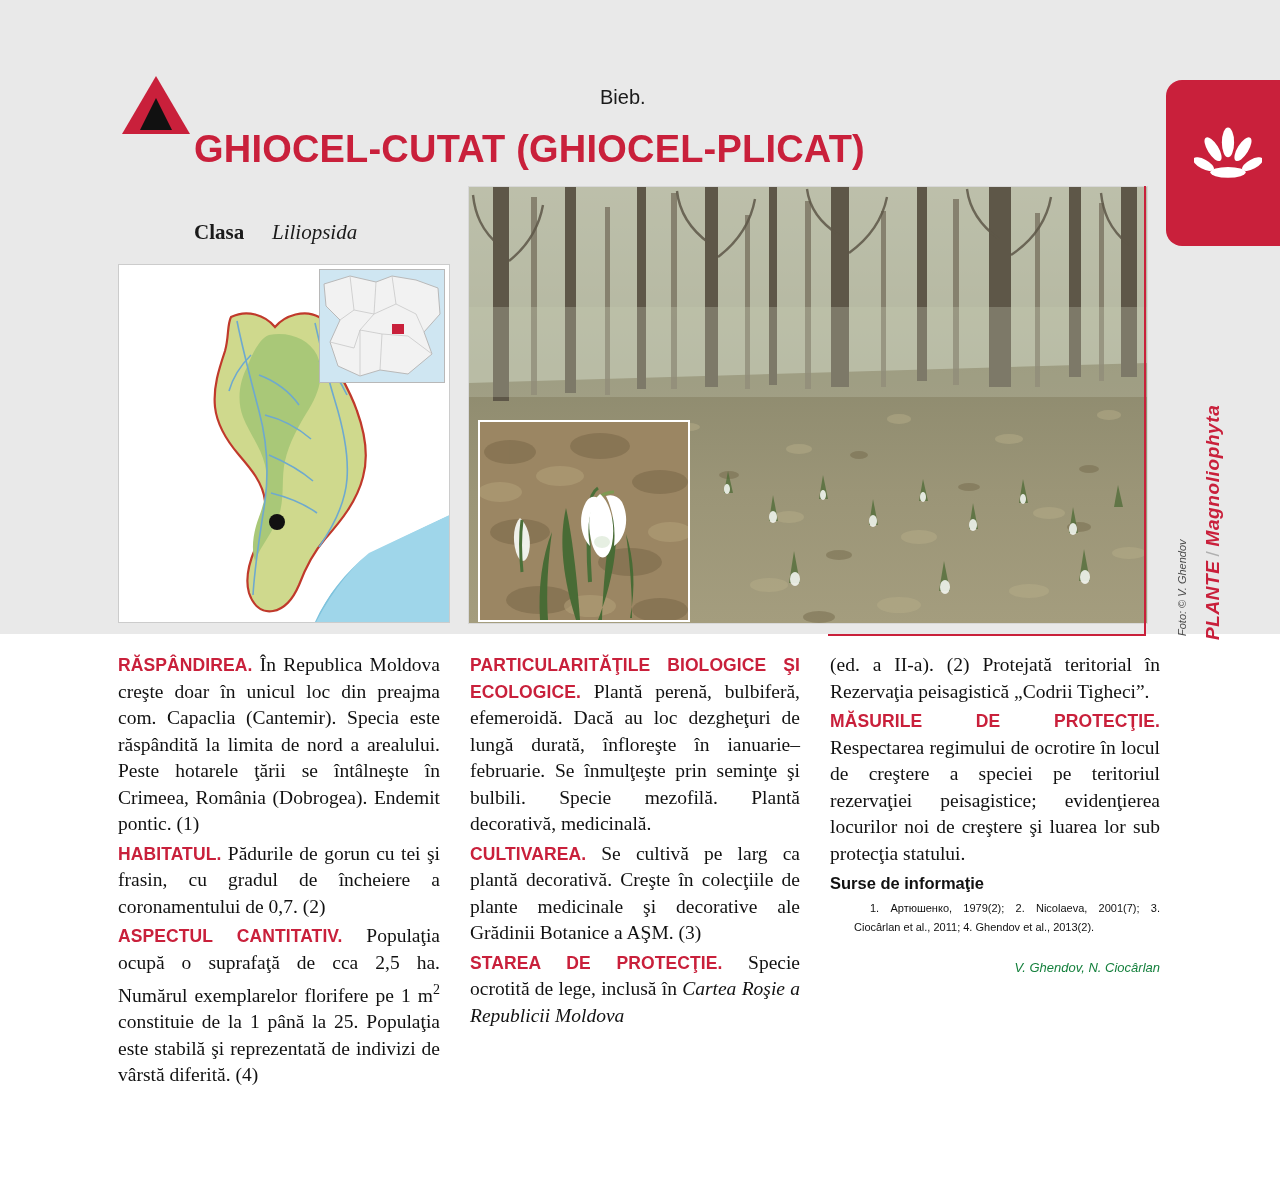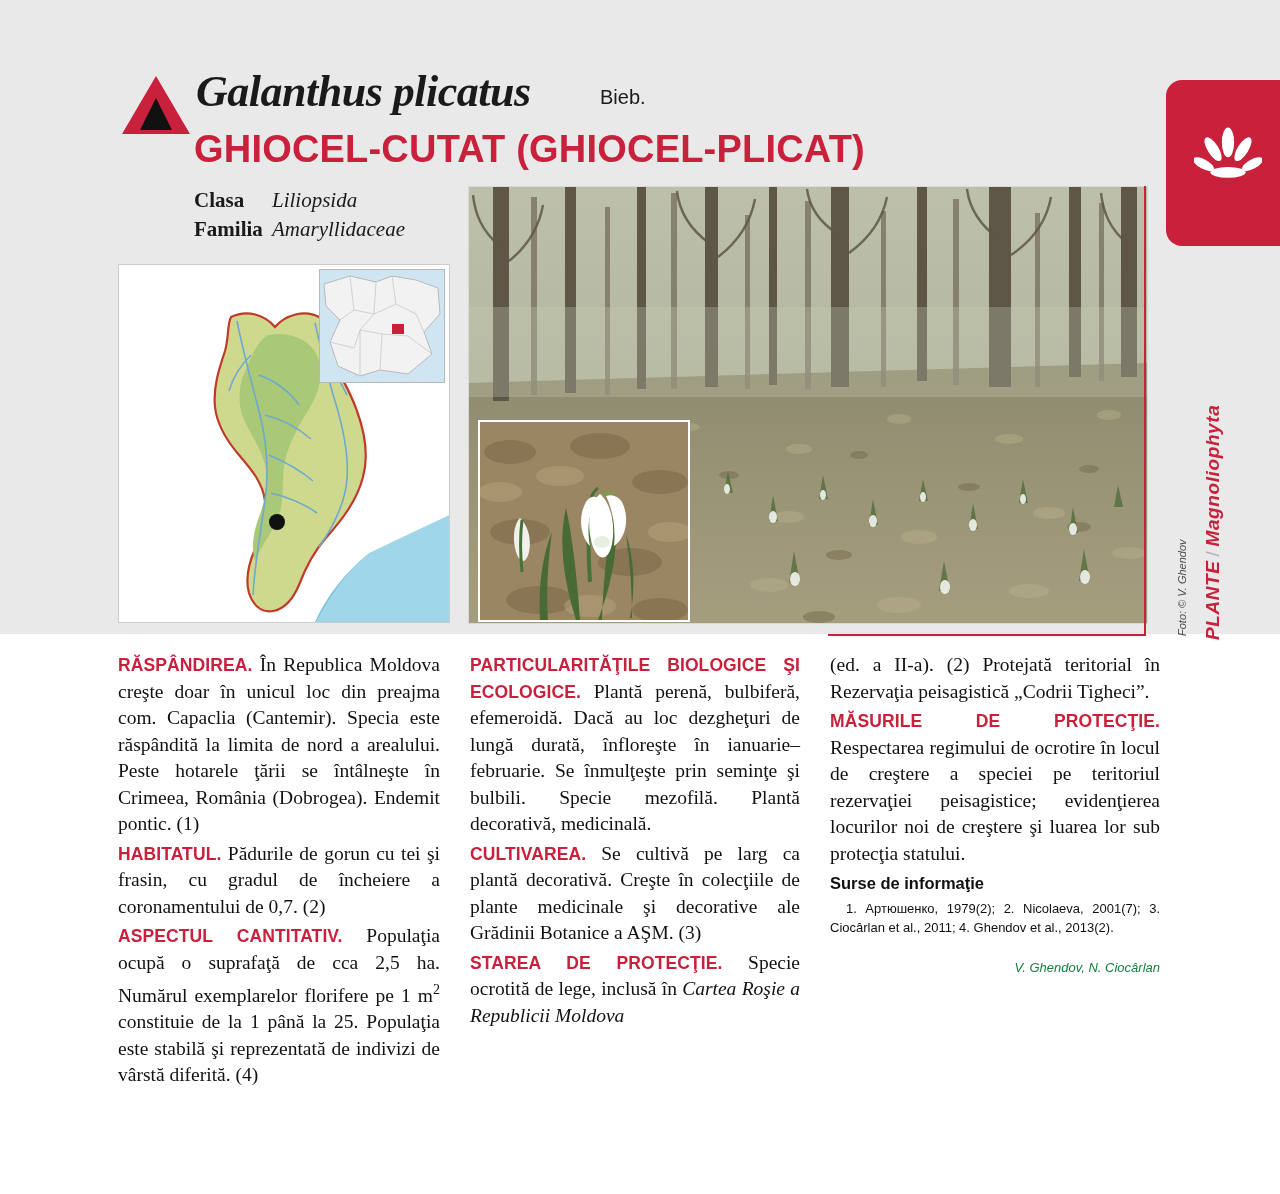--- a/index.html
+++ b/index.html
@@ -133,21 +133,21 @@
   }
 
   
   .tax {
     position: absolute;
     left: 194px; top: 188px;
     font-family: "Liberation Serif", serif;
     font-size: 21px;
     color: #1a1a1a;
   }
-  .tax .row { height: 29px; display: flex; }
+  .tax .row { height: 29px; display: flex; margin-top: 32px; }
   .tax .k { width: 78px; font-weight: bold; }
   .tax .v { font-style: italic; }
 
   
   .map-box {
     position: absolute;
     left: 118px; top: 264px;
     width: 330px; height: 357px;
     background: #ffffff;
     border: 1px solid #cccccc;
@@ -230,25 +230,26 @@
   .sources-title {
     font-family: "Liberation Sans", sans-serif;
     font-weight: bold;
     font-size: 16.5px;
     color: #111111;
     margin-top: 2px;
     margin-bottom: 2px;
   }
   .sources-body {
     font-family: "Liberation Sans", sans-serif;
-    font-size: 13px;
+    font-size: 11px;
     line-height: 19px;
     text-align: justify;
     color: #111111;
     text-indent: 16px;
+    margin-left: 24px;
   }
   .authors {
     font-family: "Liberation Sans", sans-serif;
     font-style: italic;
     font-size: 13px;
     color: #15803d;
     text-align: right;
     margin-top: 18px;
   }
 </style>
@@ -281,21 +282,20 @@
   </div>
 
   <div class="foto-credit-wrap">
     <div class="foto-credit">Foto: © V. Ghendov</div>
   </div>
 
   <svg class="tri-icon" viewBox="0 0 72 62">
     <polygon points="36,2 70,60 2,60" fill="#c9203b"></polygon>
     <polygon points="36,24 52,56 20,56" fill="#111111"></polygon>
   </svg>
-  <div class="sci-name">Galanthus plicatus</div>
   <div class="sci-auth">Bieb.</div>
   <div class="common-name">GHIOCEL-CUTAT (GHIOCEL-PLICAT)</div>
 
   <div class="tax">
     <div class="row">
       <div class="k">Clasa</div>
       <div class="v">Liliopsida</div>
     </div>
     <div class="row">
       <div class="k">Familia</div>

